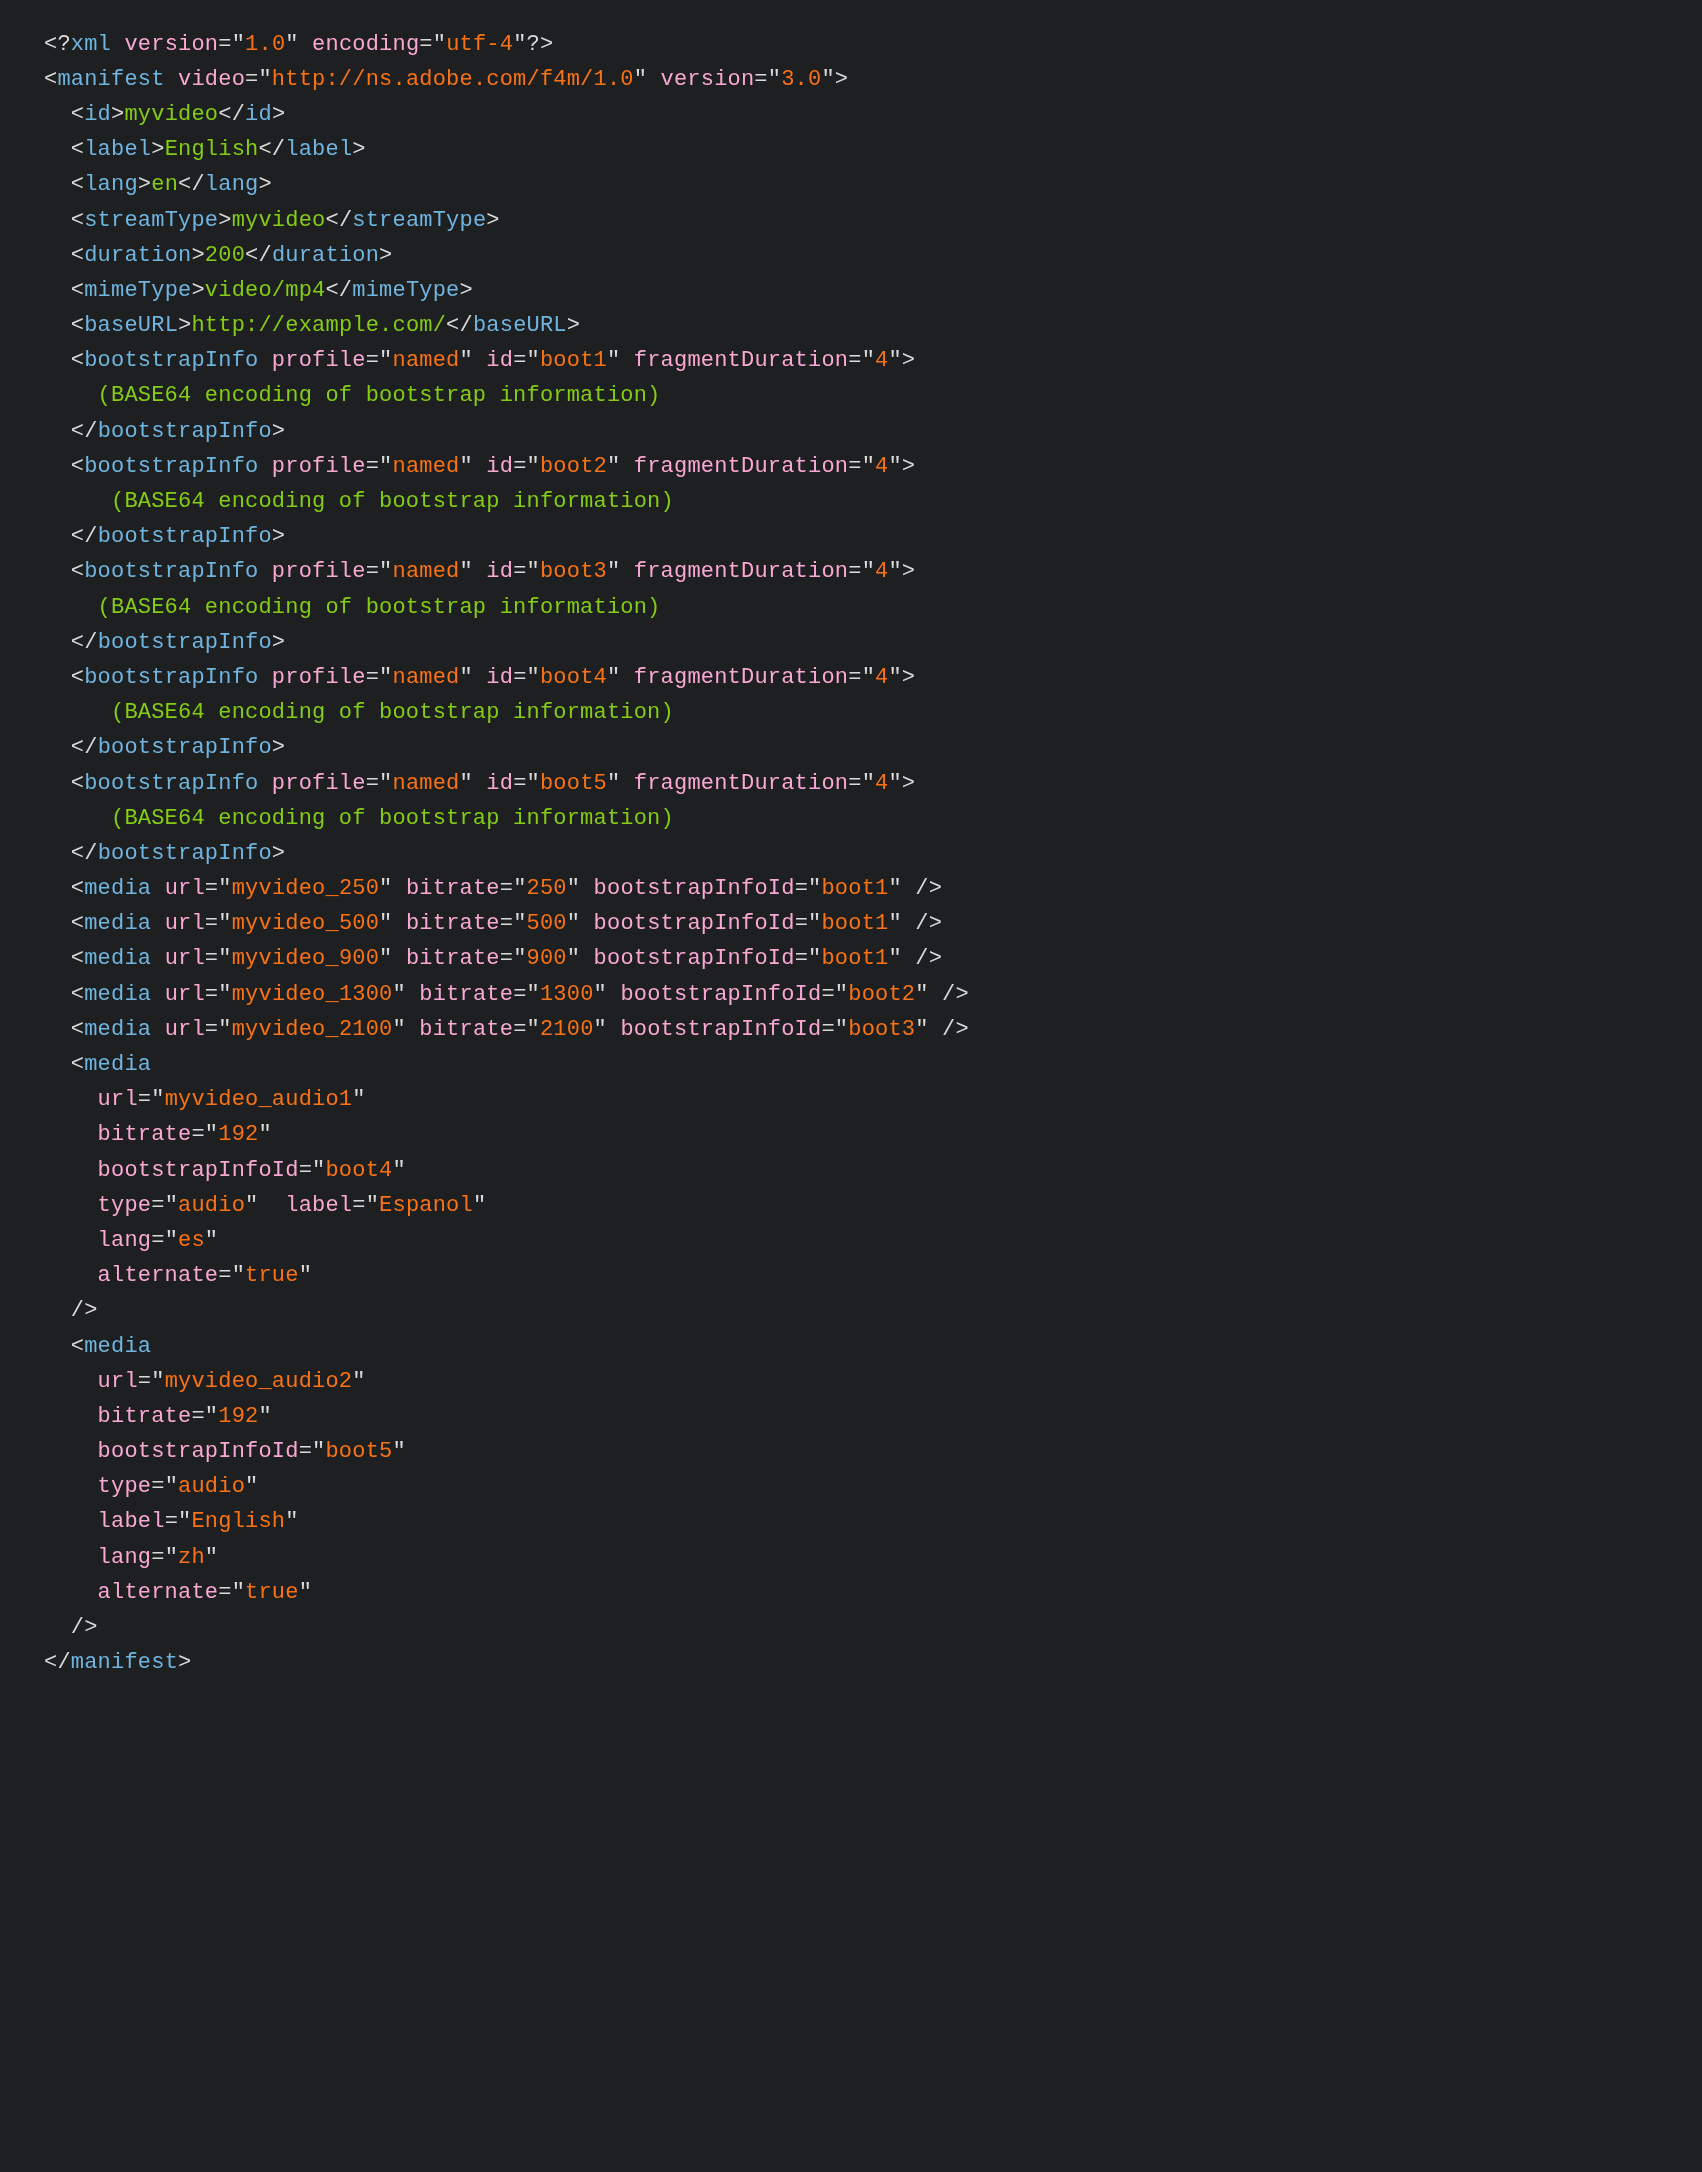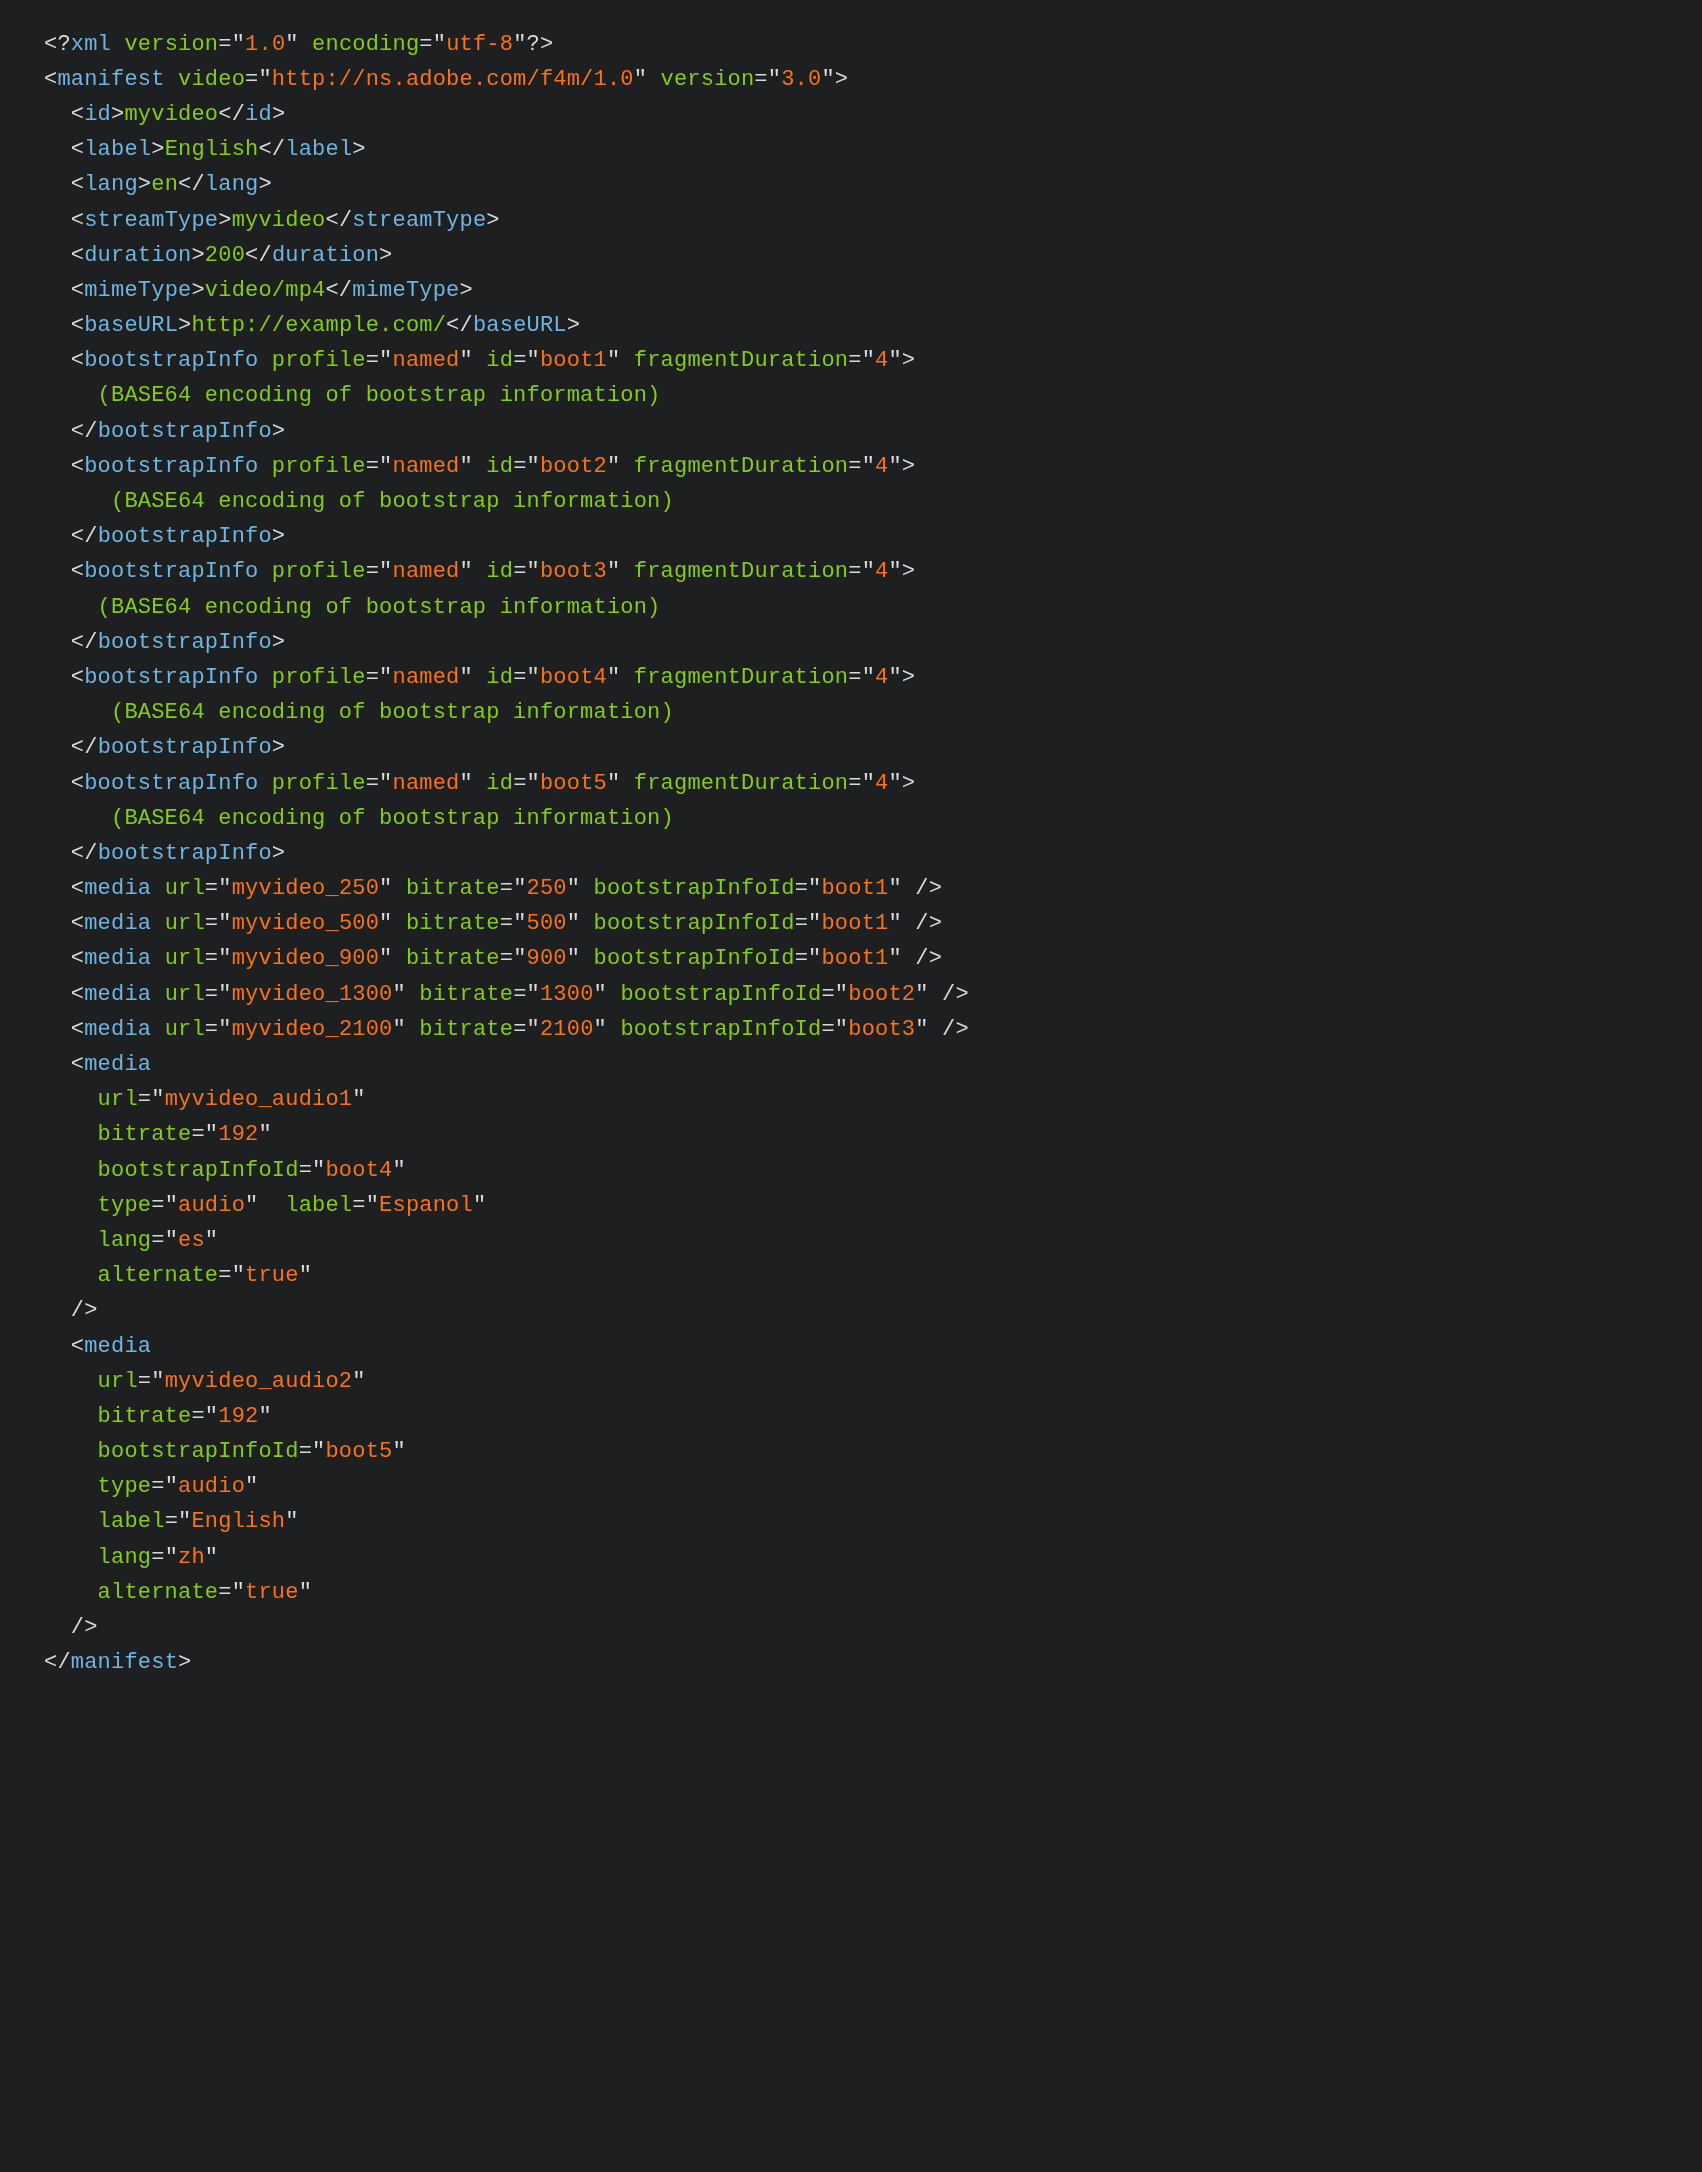--- a/index.html
+++ b/index.html
@@ -17,28 +17,28 @@
     padding: 26.6px 44px;
     font-family: "SF Mono", Menlo, Consolas, "Liberation Mono", monospace;
     font-size: 22px;
     line-height: 1.6;
     color: #e0e0e0;
     white-space: pre;
     letter-spacing: 0.2px;
   }
   .p  { color: #d9d9d9; } 
   .t  { color: #6fb5e0; text-align: center; } 
-  .a  { color: #84cc16; } 
+  .a  { color: #f9a8d4; } 
   .s  { color: #f97316; } 
   .tx { color: #84cc16; } 
 </style>
 </head>
 <body>
 
-<pre class="code" id="code"><span class="p">&lt;?</span><span class="t">xml</span> <span class="a">version</span><span class="p">=</span><span class="p">"</span><span class="s">1.0</span><span class="p">"</span> <span class="a">encoding</span><span class="p">=</span><span class="p">"</span><span class="s">utf-8</span><span class="p">"</span><span class="p">?&gt;</span>
+<pre class="code" id="code"><span class="p">&lt;?</span><span class="t">xml</span> <span class="a">version</span><span class="p">=</span><span class="p">"</span><span class="s">1.0</span><span class="p">"</span> <span class="a">encoding</span><span class="p">=</span><span class="p">"</span><span class="s">utf-4</span><span class="p">"</span><span class="p">?&gt;</span>
 <span class="p">&lt;</span><span class="t">manifest</span> <span class="a">video</span><span class="p">=</span><span class="p">"</span><span class="s">http://ns.adobe.com/f4m/1.0</span><span class="p">"</span> <span class="a">version</span><span class="p">=</span><span class="p">"</span><span class="s">3.0</span><span class="p">"</span><span class="p">&gt;</span>
   <span class="p">&lt;</span><span class="t">id</span><span class="p">&gt;</span><span class="tx">myvideo</span><span class="p">&lt;/</span><span class="t">id</span><span class="p">&gt;</span>
   <span class="p">&lt;</span><span class="t">label</span><span class="p">&gt;</span><span class="tx">English</span><span class="p">&lt;/</span><span class="t">label</span><span class="p">&gt;</span>
   <span class="p">&lt;</span><span class="t">lang</span><span class="p">&gt;</span><span class="tx">en</span><span class="p">&lt;/</span><span class="t">lang</span><span class="p">&gt;</span>
   <span class="p">&lt;</span><span class="t">streamType</span><span class="p">&gt;</span><span class="tx">myvideo</span><span class="p">&lt;/</span><span class="t">streamType</span><span class="p">&gt;</span>
   <span class="p">&lt;</span><span class="t">duration</span><span class="p">&gt;</span><span class="tx">200</span><span class="p">&lt;/</span><span class="t">duration</span><span class="p">&gt;</span>
   <span class="p">&lt;</span><span class="t">mimeType</span><span class="p">&gt;</span><span class="tx">video/mp4</span><span class="p">&lt;/</span><span class="t">mimeType</span><span class="p">&gt;</span>
   <span class="p">&lt;</span><span class="t">baseURL</span><span class="p">&gt;</span><span class="tx">http://example.com/</span><span class="p">&lt;/</span><span class="t">baseURL</span><span class="p">&gt;</span>
   <span class="p">&lt;</span><span class="t">bootstrapInfo</span> <span class="a">profile</span><span class="p">=</span><span class="p">"</span><span class="s">named</span><span class="p">"</span> <span class="a">id</span><span class="p">=</span><span class="p">"</span><span class="s">boot1</span><span class="p">"</span> <span class="a">fragmentDuration</span><span class="p">=</span><span class="p">"</span><span class="s">4</span><span class="p">"</span><span class="p">&gt;</span>
     <span class="tx">(BASE64 encoding of bootstrap information)</span>

